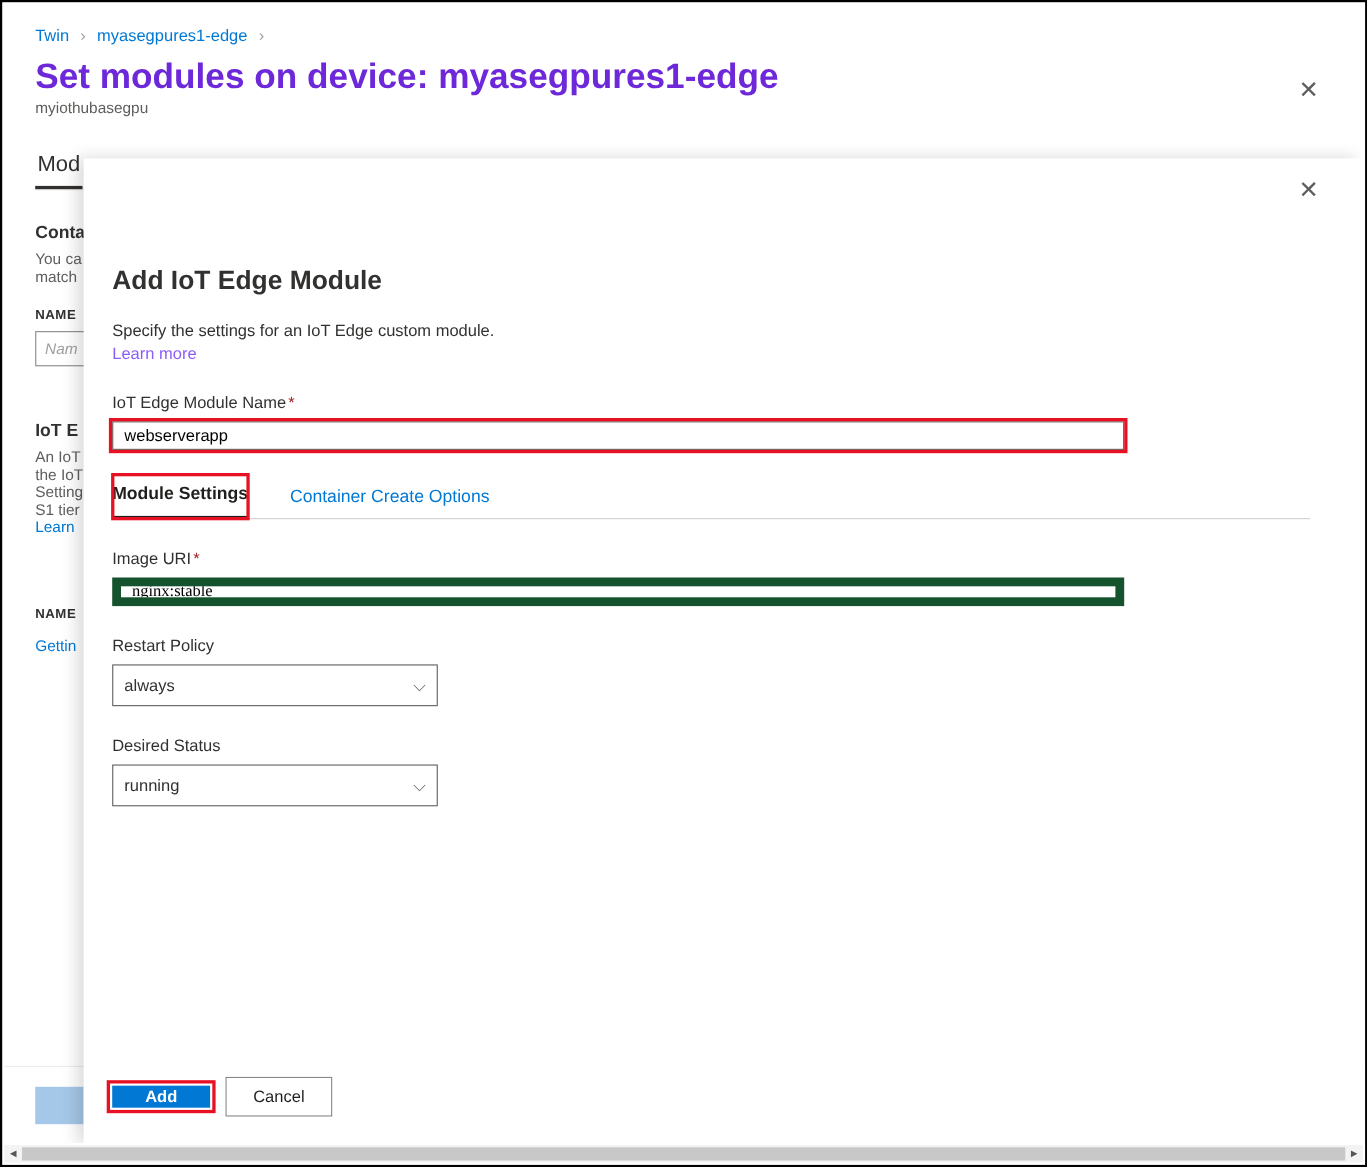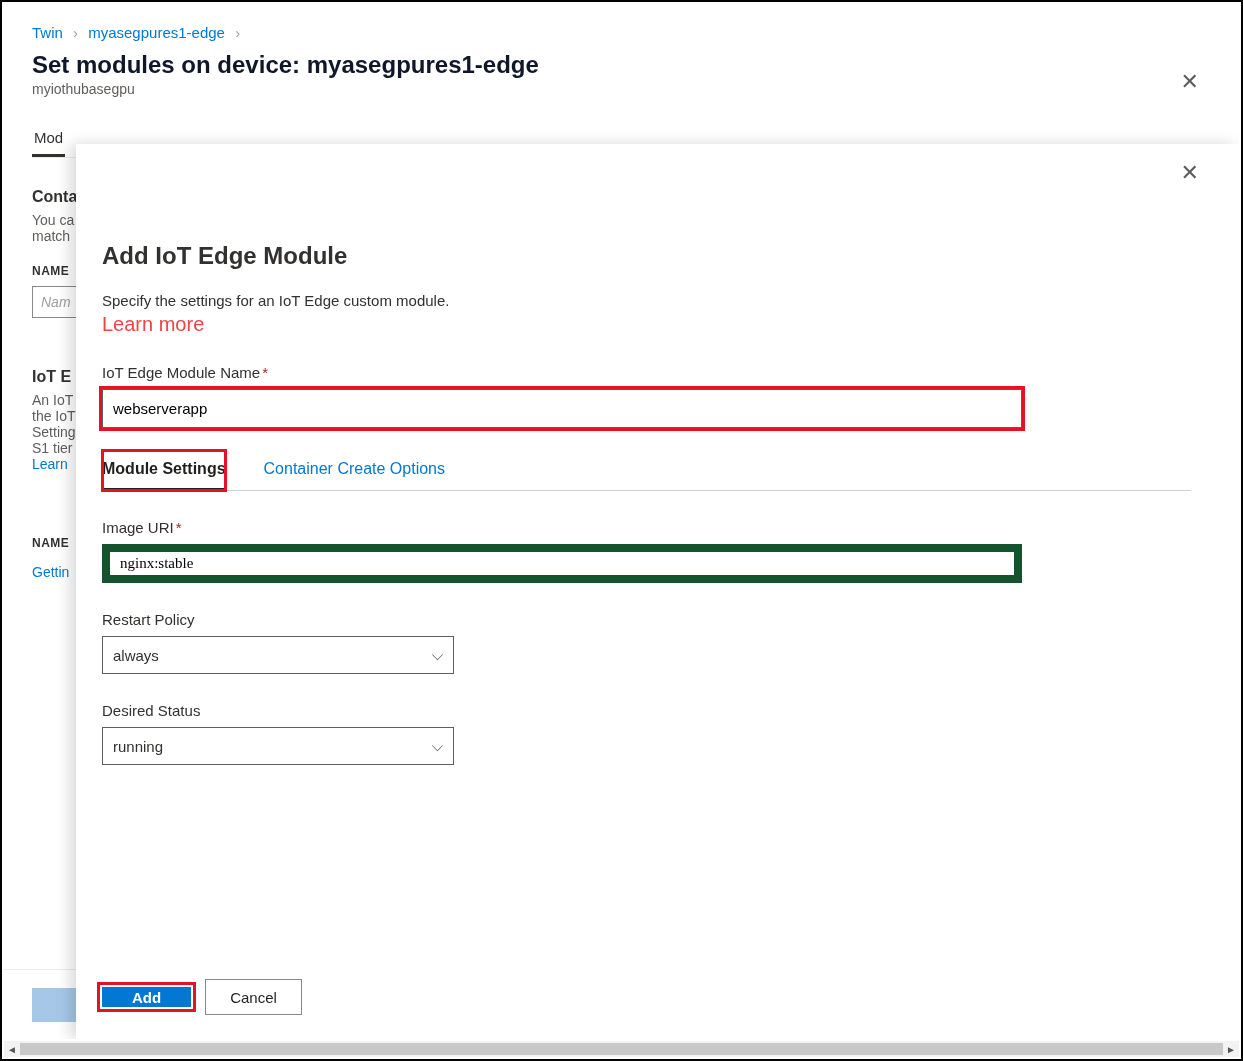--- a/index.html
+++ b/index.html
@@ -42,36 +42,36 @@
     padding: 20px 28px;
   }
   .breadcrumb {
     font-size: 15px;
     color: #605e5c;
     margin-bottom: 10px;
   }
   .breadcrumb a { color: #0078d4; text-decoration: none; }
   .breadcrumb .sep { color: #a19f9d; margin: 0 6px; }
   .page-title {
-    font-size: 24px;
+    font-size: 32px;
     font-weight: 600;
     margin: 4px 0 2px 0;
-    color: #0f172a;
+    color: #6d28d9;
   }
   .page-subtitle {
     font-size: 14px;
     color: #605e5c;
     margin-bottom: 24px;
   }
   .bg-close {
     position:absolute; top:65px; right:40px;
     font-size:22px; color:#605e5c; cursor:pointer;
   }
   .bg-tabs { border-bottom:1px solid #edebe9; margin-top:20px;}
-  .bg-tab { display:inline-block; padding:8px 2px; font-size:15px; border-bottom:3px solid #323130; font-weight:400;}
+  .bg-tab { display:inline-block; padding:8px 2px; font-size:20px; border-bottom:3px solid #323130; font-weight:400;}
   .bg-section-h { font-size:16px; font-weight:600; margin-top:30px;}
   .bg-desc { font-size:14px; color:#605e5c; margin-top:6px; max-width:900px;}
   .bg-label { font-size:12px; font-weight:600; letter-spacing:0.5px; color:#323130; margin-top:20px;}
   .bg-input { margin-top:8px; width:300px; height:32px; border:1px solid #8a8886; padding:0 8px; font-style:italic; color:#a19f9d; display:flex; align-items:center;}
   .bg-link { color:#0078d4; text-decoration:none; }
   .bg-footer {
     position:absolute; left:0; right:0; bottom:0; height:70px;
     border-top:1px solid #edebe9; background:#fff;
     display:flex; align-items:center; padding:0 28px;
   }
@@ -89,39 +89,39 @@
     padding:24px 48px 24px 26px;
   }
   .panel-close {
     position:absolute; top:16px; right:40px;
     font-size:22px; color:#605e5c; cursor:pointer;
   }
   .panel-title {
     font-size:24px; font-weight:600; margin:74px 0 22px 0;
   }
   .panel-desc { font-size:15px; color:#323130; }
-  .panel-learn { color:#ef4444; text-decoration:none; display:inline-block; margin-top:4px; font-size:20px;}
+  .panel-learn { color:#8b5cf6; text-decoration:none; display:inline-block; margin-top:4px; font-size:15px;}
   .field-label { font-size:15px; color:#323130; margin-top:28px; }
   .req { color:#a4262c; margin-left:2px; }
   .text-input {
-    width:100%; max-width:920px; height:39px;
+    width:100%; max-width:920px; height:26px;
     border:1px solid #605e5c; padding:0 10px; font-size:15px;
     margin-top:8px; font-family:inherit;
   }
   .text-input.focused { border:8px solid #14532d; outline:none;font-family:Liberation Serif, serif; }
   .hl-red { outline:3px solid #e81123; outline-offset:0; }
   .hl-red-tab { outline:3px solid #e81123; outline-offset:-2px; padding:4px 6px;}
   .tabs {
     display:flex; gap:38px; margin-top:22px;
-    border-bottom:1px solid #d2d0ce; align-items:flex-start;
+    border-bottom:1px solid #d2d0ce; align-items:flex-end;
   }
   .tab { font-size:16px; color:#0078d4; padding:10px 0; cursor:pointer; white-space:nowrap;}
   .tab.active { color:#201f1e; font-weight:600; border-bottom:3px solid #201f1e; margin-bottom:-1px;}
   .select {
-    width:352px; height:38px; border:1px solid #605e5c; margin-top:8px;
+    width:296px; height:38px; border:1px solid #605e5c; margin-top:8px;
     display:flex; align-items:center; justify-content:space-between;
     padding:0 10px; font-size:15px; cursor:pointer;text-align:center;
   }
   .select .chev { color:#605e5c; }
   .panel-footer {
     margin-top:auto; padding-top:20px;
     display:flex; gap:14px; align-items:center;
   }
   .btn-primary {
     background:#0078d4; color:#fff; border:none; height:20px;

